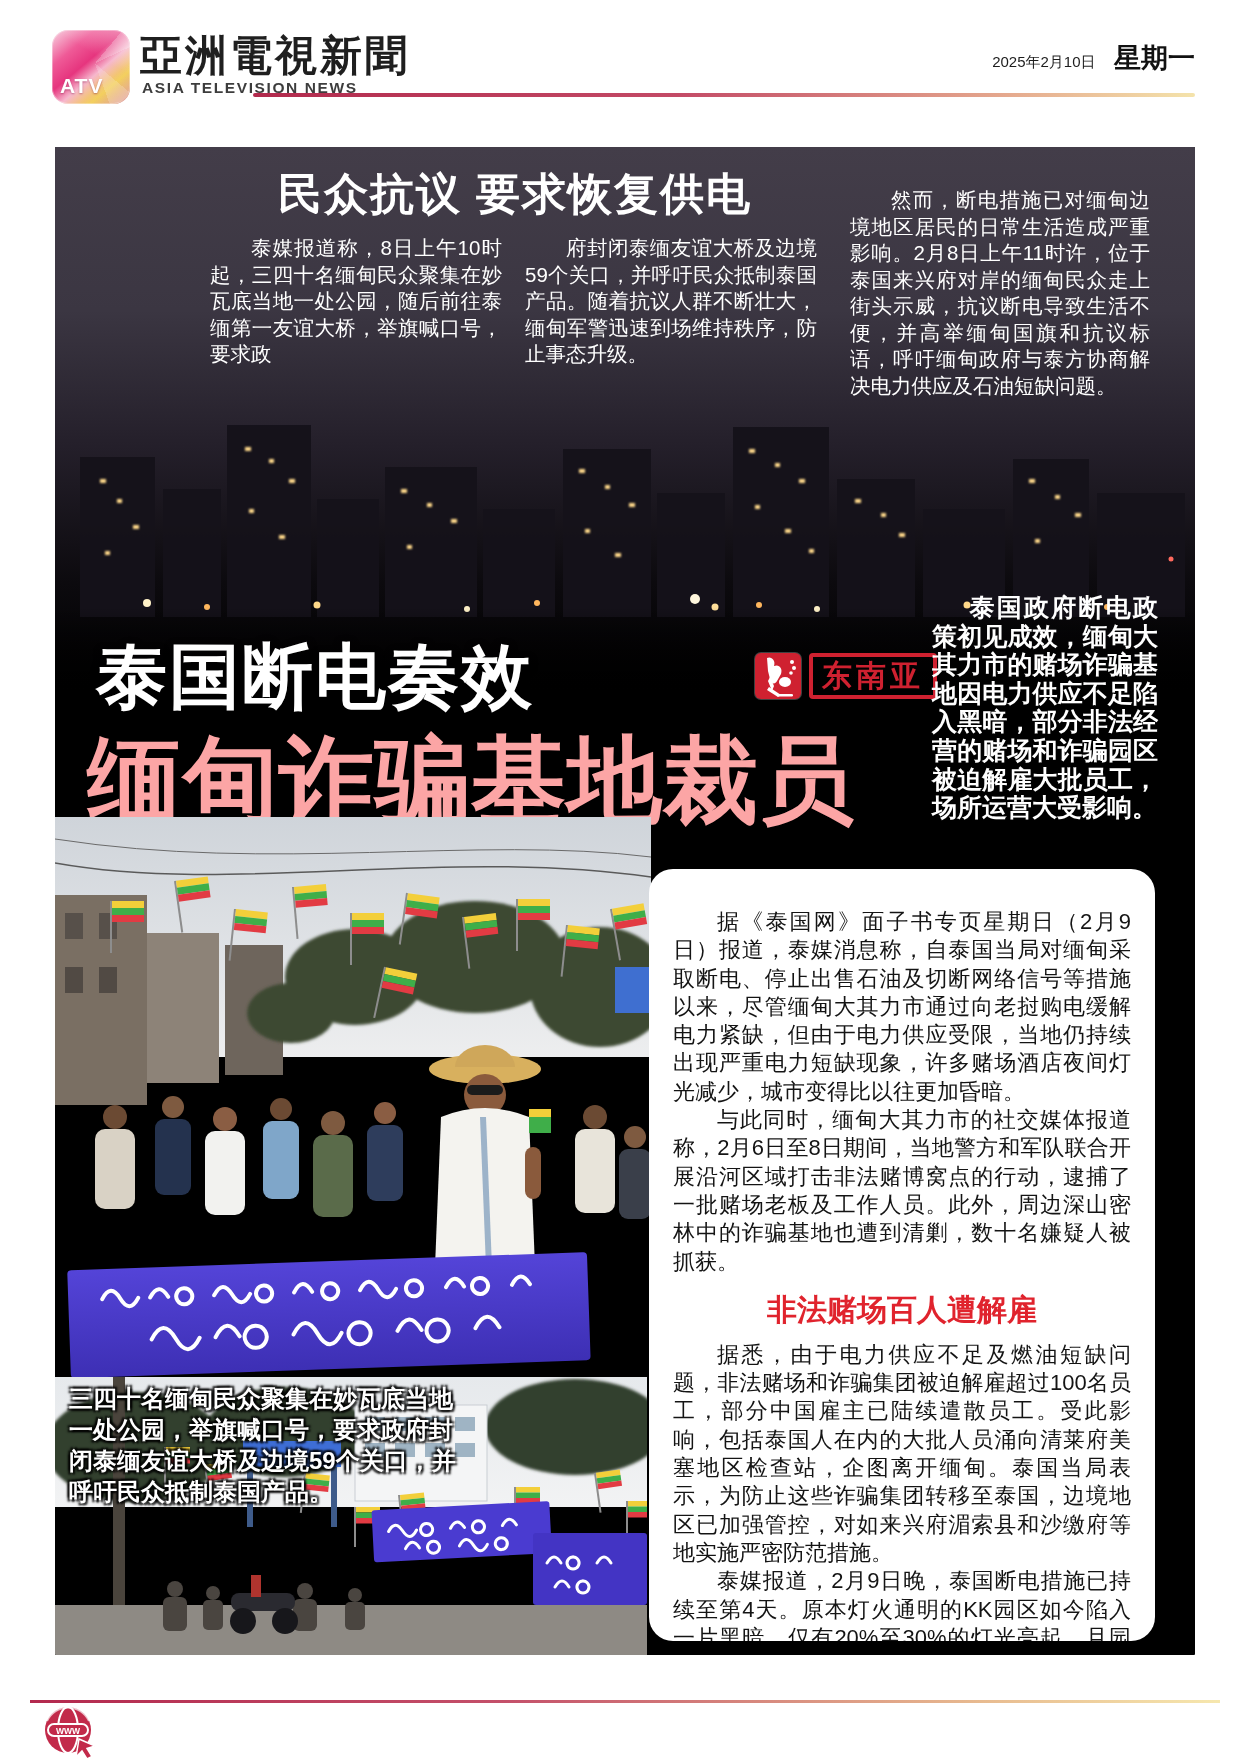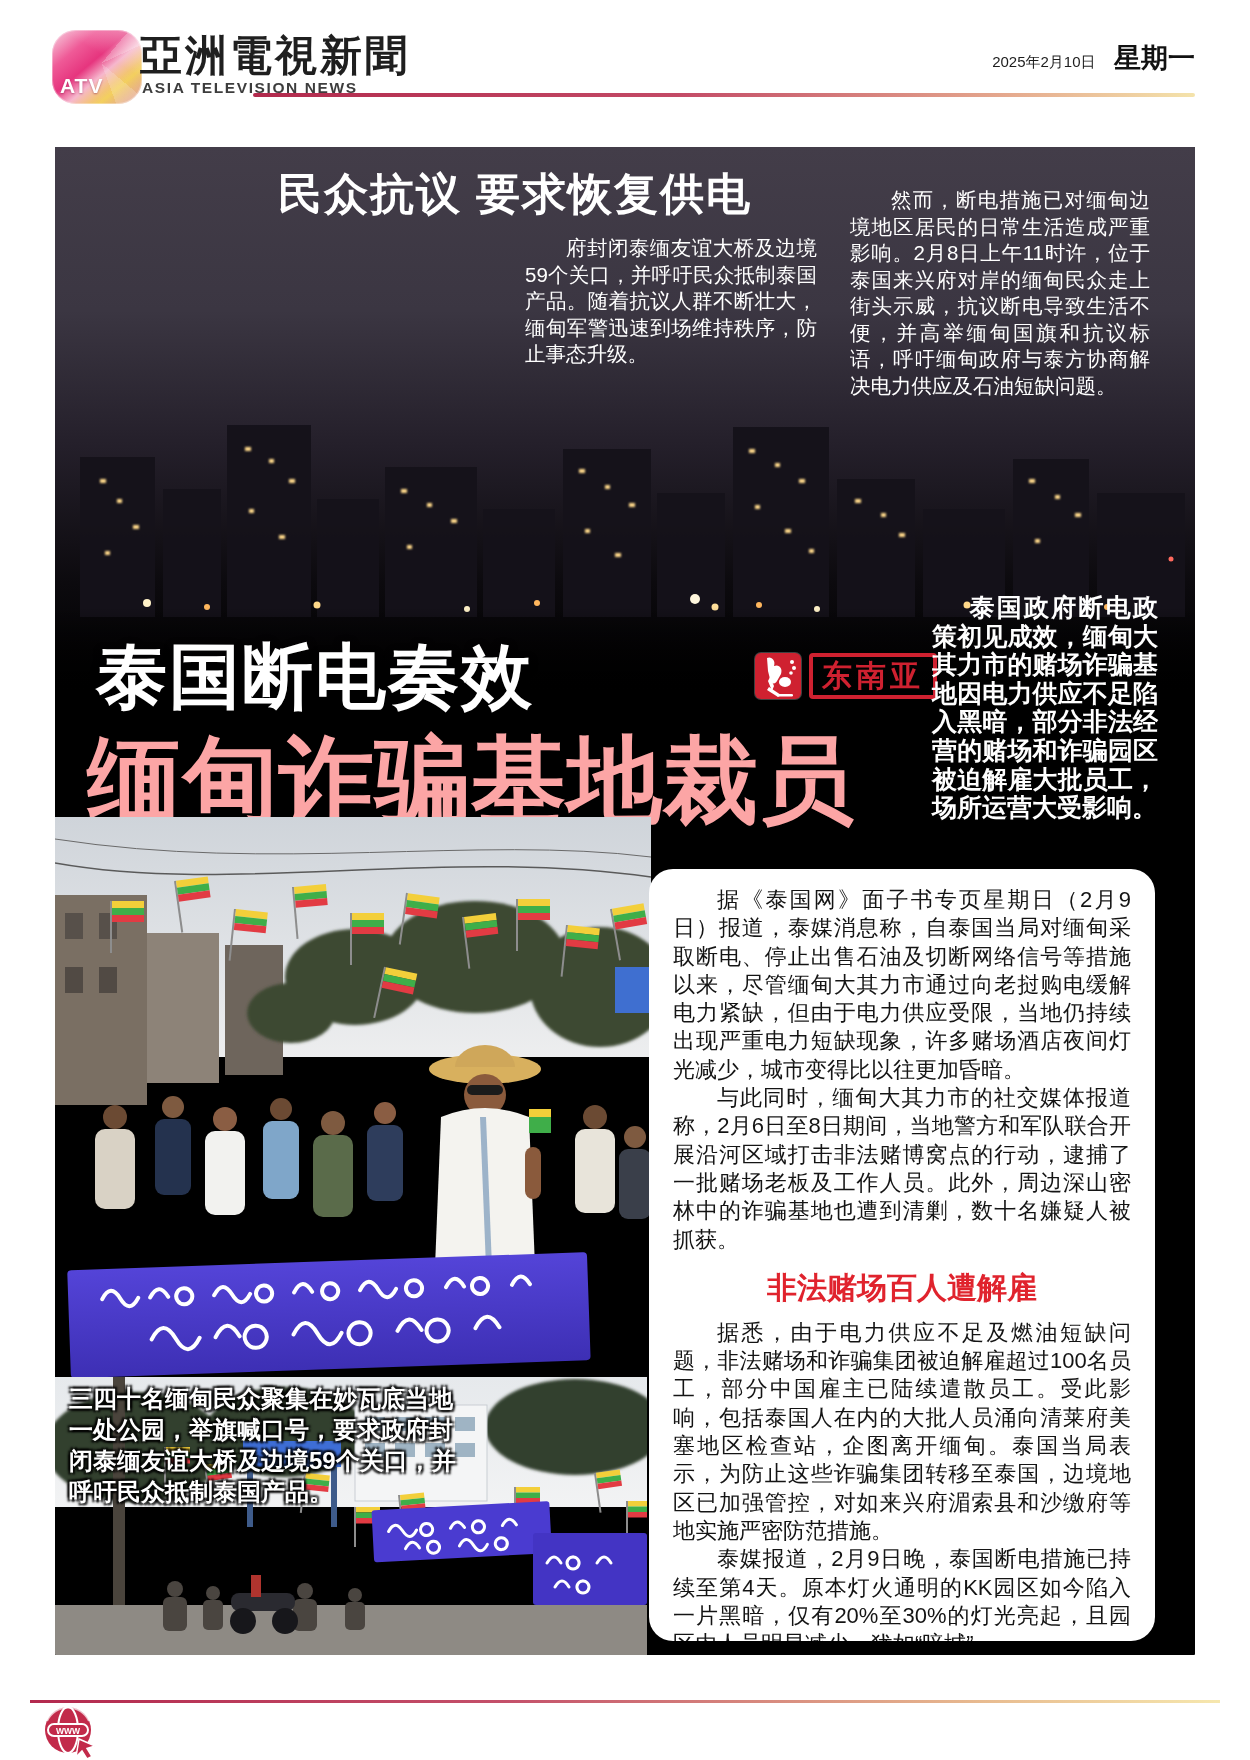--- a/index.html
+++ b/index.html
@@ -3,21 +3,21 @@
 <meta charset="utf-8">
 <style>
   * { margin:0; padding:0; box-sizing:border-box; }
   html,body { background:#ffffff; }
   .page {
     position:relative; width:1250px; height:1760px; background:#ffffff;
     font-family:"Liberation Sans", sans-serif; overflow:hidden;
   }
   
   .logo {
-    position:absolute; left:52px; top:30px; width:90px; height:74px; border-radius:24px;
+    position:absolute; left:52px; top:30px; width:78px; height:74px; border-radius:16px;
     background:
       linear-gradient(210deg, rgba(255,255,255,.45) 0%, rgba(255,255,255,0) 38%),
       linear-gradient(140deg,#f8d8e4 0%,#ef5a97 26%,#e6357e 44%,#f6b7cd 58%,#f2cb4e 76%,#d9825c 92%,#c94f7c 100%);
     box-shadow:inset 0 0 0 1px rgba(255,255,255,.35);
   }
   .logo-facet{position:absolute;left:0;top:0;width:100%;height:100%;border-radius:18px;
     background:linear-gradient(320deg, rgba(255,255,255,.35) 8%, rgba(255,255,255,0) 30%),
                conic-gradient(from 40deg at 55% 45%, rgba(255,255,255,.22) 0 25deg, rgba(0,0,0,0) 25deg 90deg, rgba(255,255,255,.18) 90deg 120deg, rgba(0,0,0,0) 120deg 360deg);}
   .logo-text{position:absolute; left:8px; bottom:6px; color:#fff; font-weight:900; font-size:21px; letter-spacing:1px; text-shadow:0 1px 2px rgba(120,20,60,.45);}
   .brand-cn{position:absolute; left:140px; top:28px; font-size:42px; font-weight:900; color:#1f1f1f; letter-spacing:3px;}
@@ -56,21 +56,21 @@
 
   
   .photo1{position:absolute; left:0; top:670px; width:596px; height:560px;}
   .photo2{position:absolute; left:0; top:1230px; width:592px; height:278px;}
   .caption{position:absolute; left:14px; top:1236px; width:404px; color:#fff;
     font-size:24px; font-weight:700; line-height:31px;
     text-shadow:-2px -2px 2px rgba(0,0,0,.85), 2px -2px 2px rgba(0,0,0,.85), -2px 2px 2px rgba(0,0,0,.85), 2px 2px 2px rgba(0,0,0,.85);}
 
   
   .whitebox{position:absolute; left:594px; top:722px; width:506px; height:772px;
-    background:#fff; border-radius:24px; padding:17px 24px; overflow:hidden;}
+    background:#fff; border-radius:24px; padding:39px 24px; overflow:hidden;}
   .whitebox p{font-size:22px; line-height:28.3px; color:#141414; text-align:justify; text-indent:2em;}
   .subhead{font-size:30px; font-weight:900; color:#e0232d; text-align:center; margin:14px 0 10px 0;}
 
   
   .footer-line{position:absolute; left:30px; top:1700px; width:1190px; height:3px;
     background:linear-gradient(90deg,#b3294e 0%,#c4506a 40%,#e8bb90 80%,#f6e7ae 100%);}
   .globe{position:absolute; left:42px; top:1703px; width:58px; height:58px;}
   .footer-text{position:absolute; left:128px; top:1716px; font-size:24px; color:#111; white-space:nowrap;}
   .footer-label{font-weight:700;}
   .footer-url{color:#111; text-decoration:none; font-weight:400;}
@@ -164,20 +164,23 @@
           <circle cx="704" cy="298" r="3" fill="#ffb75e"></circle>
         <circle cx="762" cy="302" r="3" fill="#fff2c8"></circle>
           <circle cx="912" cy="298" r="3.5" fill="#ffd98a"></circle>
         <circle cx="1052" cy="300" r="3" fill="#ffb75e"></circle>
           <circle cx="1116" cy="252" r="2.5" fill="#ff6a5e"></circle>
       </g>
       <rect x="0" y="300" width="1140" height="85" fill="url(#fadeb)"></rect>
     </svg>
 
     <div class="top-headline">民众抗议 要求恢复供电</div>
+    <div class="top-col col1">
+        <p>泰媒报道称，8日上午10时起，三四十名缅甸民众聚集在妙瓦底当地一处公园，随后前往泰缅第一友谊大桥，举旗喊口号，要求政</p>
+      </div>
     <div class="top-col col2">
         <p>府封闭泰缅友谊大桥及边境59个关口，并呼吁民众抵制泰国产品。随着抗议人群不断壮大，缅甸军警迅速到场维持秩序，防止事态升级。</p>
       </div>
     <div class="top-col col3">
         <p>然而，断电措施已对缅甸边境地区居民的日常生活造成严重影响。2月8日上午11时许，位于泰国来兴府对岸的缅甸民众走上街头示威，抗议断电导致生活不便，并高举缅甸国旗和抗议标语，呼吁缅甸政府与泰方协商解决电力供应及石油短缺问题。</p>
       </div>
 
     <div class="title1">泰国断电奏效</div>
     <div class="badge">
       <div class="badge-icon">

